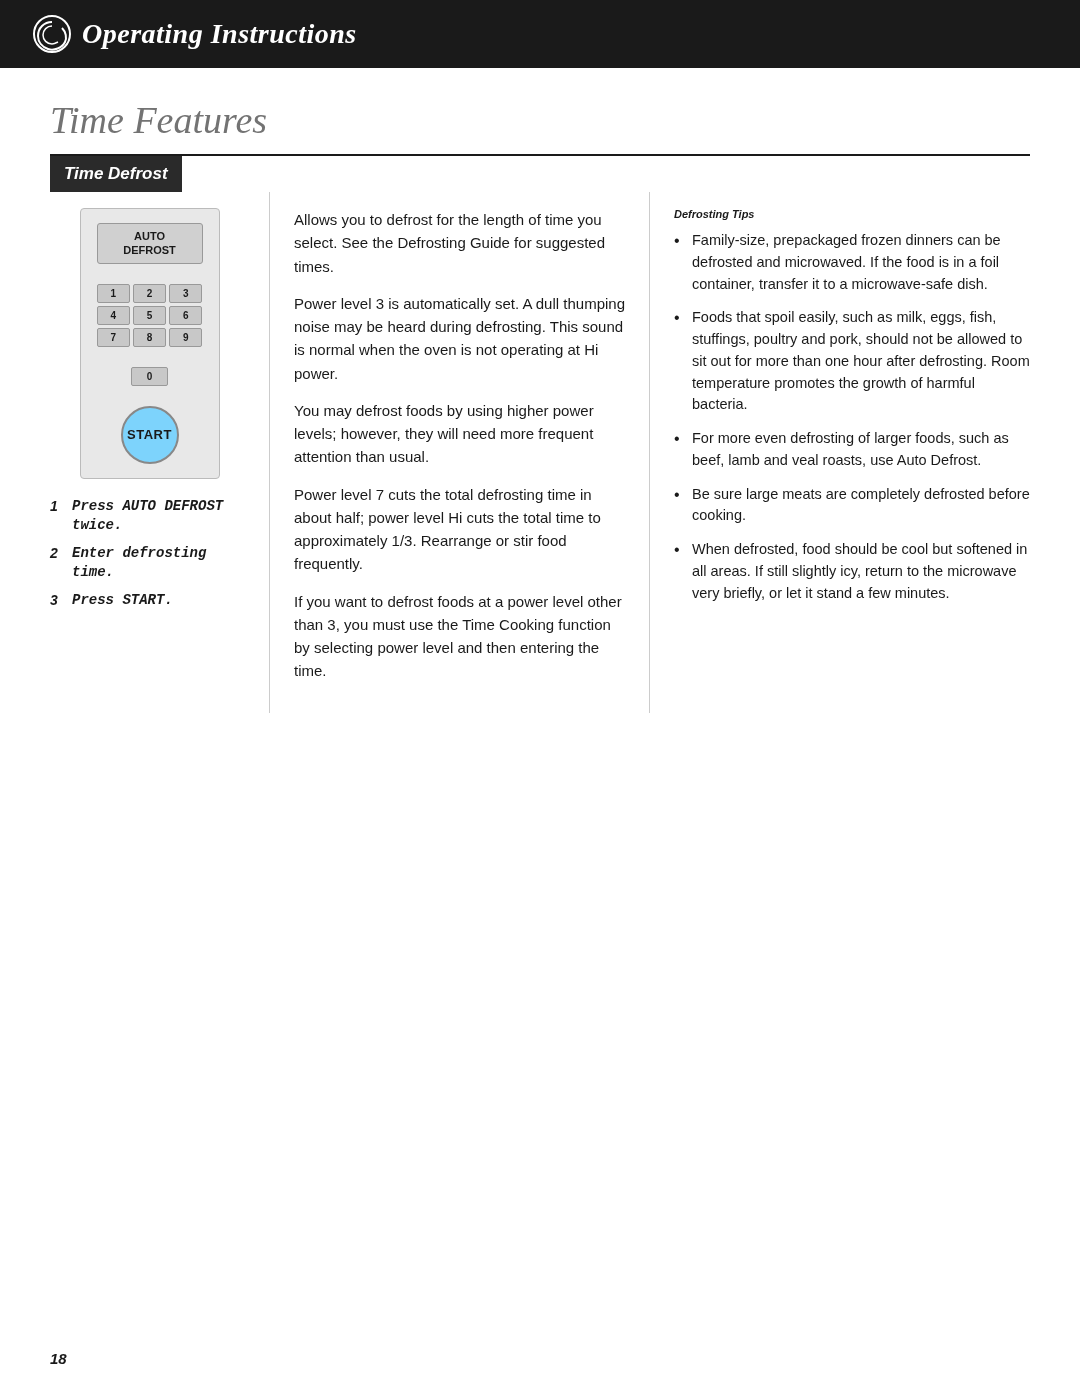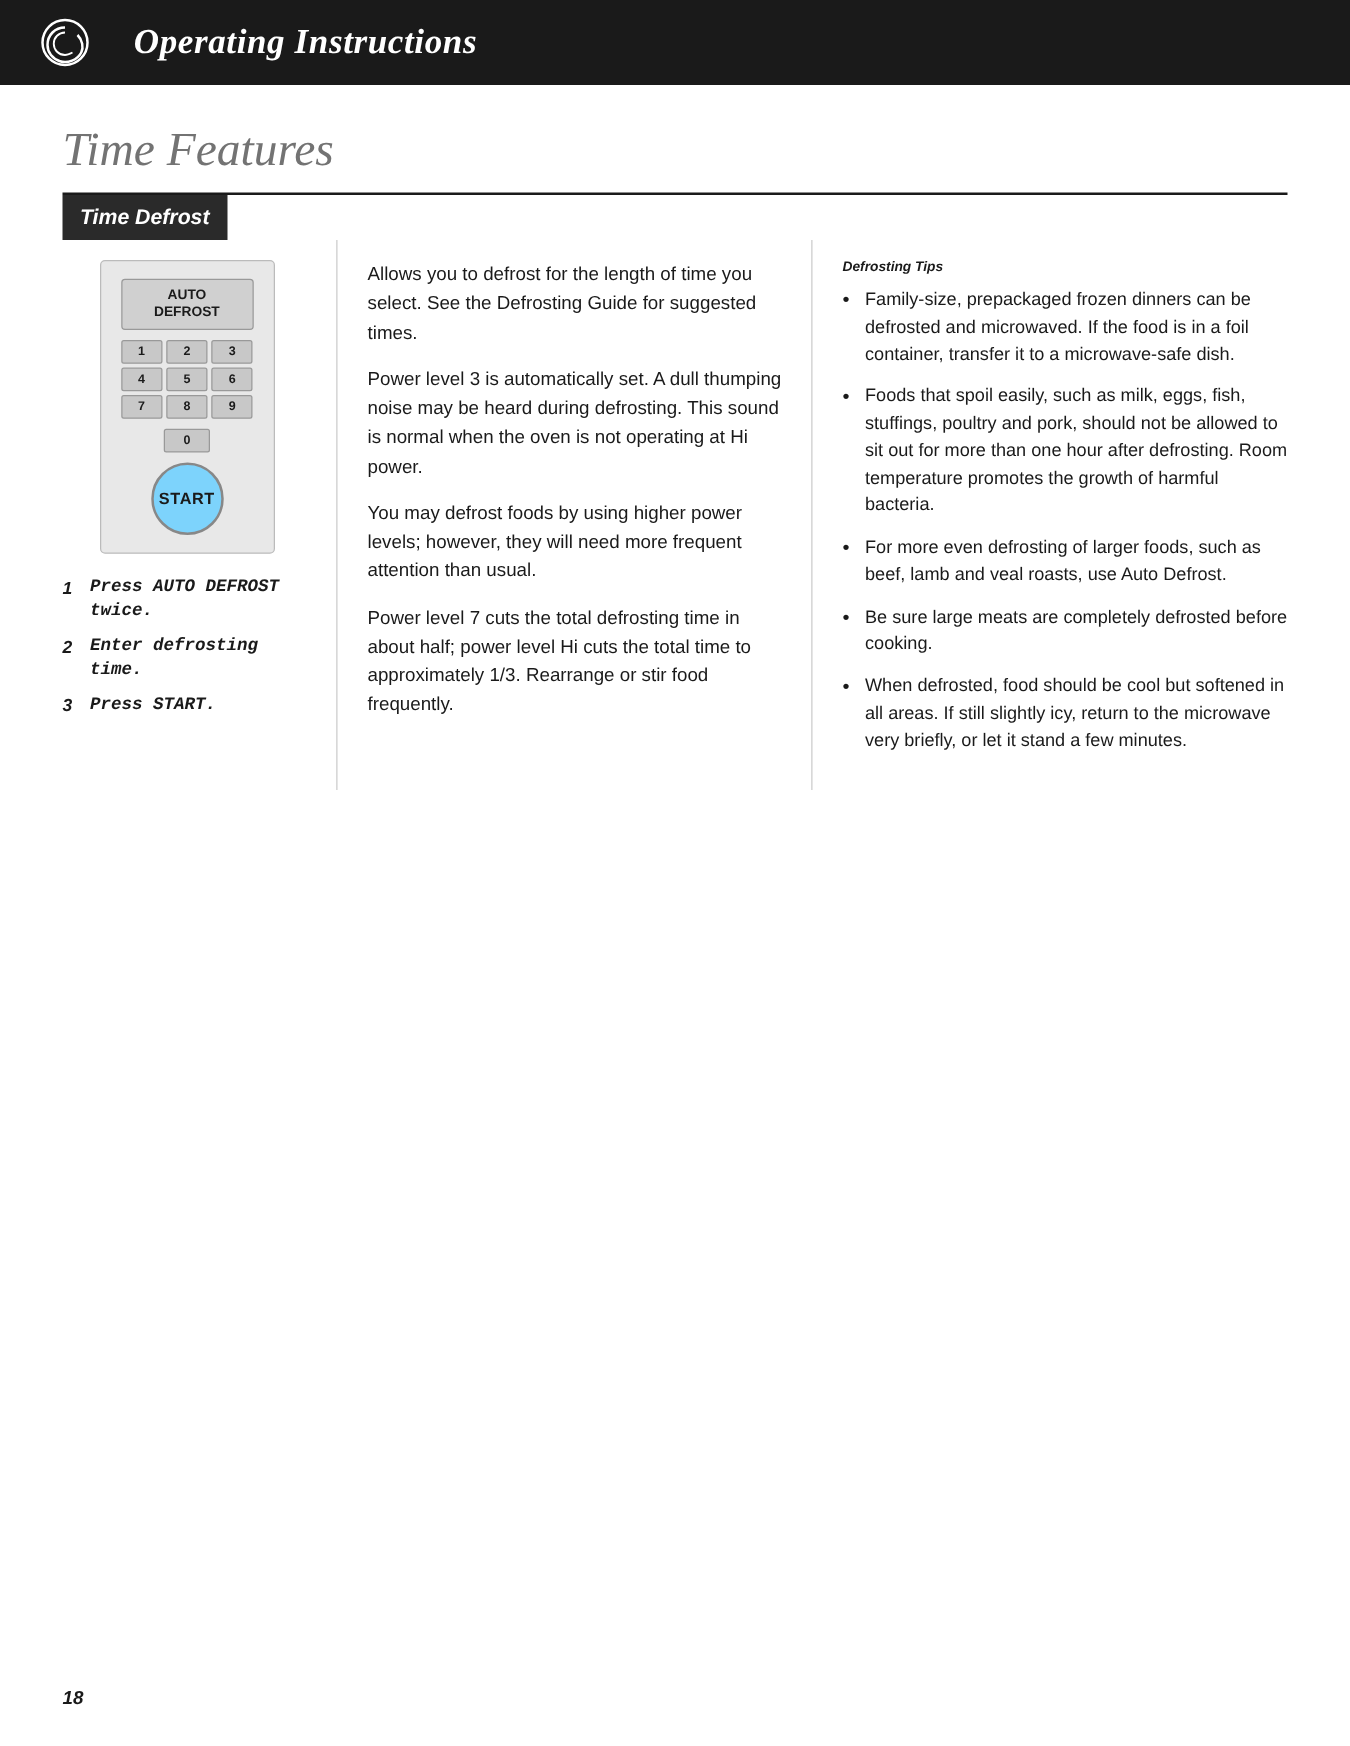--- a/index.html
+++ b/index.html
@@ -13,21 +13,21 @@
       color: #1a1a1a;
       position: relative;
     }
 
     
     .header {
       background: #1a1a1a;
       display: flex;
       align-items: center;
       padding: 12px 30px;
-      gap: 33px;
+      gap: 8px;
     }
 
     .header-icon {
       width: 44px;
       height: 44px;
       display: flex;
       align-items: center;
       justify-content: center;
     }
 
@@ -93,21 +93,21 @@
 
     
     .keypad-diagram {
       background: #e8e8e8;
       border: 1px solid #bbb;
       border-radius: 4px;
       padding: 14px 16px;
       display: flex;
       flex-direction: column;
       align-items: center;
-      gap: 8px;
+      gap: 20px;
       margin-bottom: 18px;
       width: 140px;
       margin-left: auto;
       margin-right: auto;
     }
 
     .auto-defrost-btn {
       background: #d0d0d0;
       border: 1px solid #999;
       border-radius: 3px;
@@ -323,20 +323,21 @@
             <span class="step-text"><strong>Press START.</strong></span>
           </li>
         </ul>
       </div>
 
       <div class="mid-col">
         <p>Allows you to defrost for the length of time you select. See the Defrosting Guide for suggested times.</p>
         <p>Power level 3 is automatically set. A dull thumping noise may be heard during defrosting. This sound is normal when the oven is not operating at Hi power.</p>
         <p>You may defrost foods by using higher power levels; however, they will need more frequent attention than usual.</p>
         <p>Power level 7 cuts the total defrosting time in about half; power level Hi cuts the total time to approximately 1/3. Rearrange or stir food frequently.</p>
+        <p>If you want to defrost foods at a power level other than 3, you must use the Time Cooking function by selecting power level and then entering the time.</p>
       </div>
 
       <div class="right-col">
         <div class="tips-title">Defrosting Tips</div>
         <ul class="tips-list">
           <li>Family-size, prepackaged frozen dinners can be defrosted and microwaved. If the food is in a foil container, transfer it to a microwave-safe dish.</li>
           <li>Foods that spoil easily, such as milk, eggs, fish, stuffings, poultry and pork, should not be allowed to sit out for more than one hour after defrosting. Room temperature promotes the growth of harmful bacteria.</li>
           <li>For more even defrosting of larger foods, such as beef, lamb and veal roasts, use Auto Defrost.</li>
           <li>Be sure large meats are completely defrosted before cooking.</li>
           <li>When defrosted, food should be cool but softened in all areas. If still slightly icy, return to the microwave very briefly, or let it stand a few minutes.</li>

